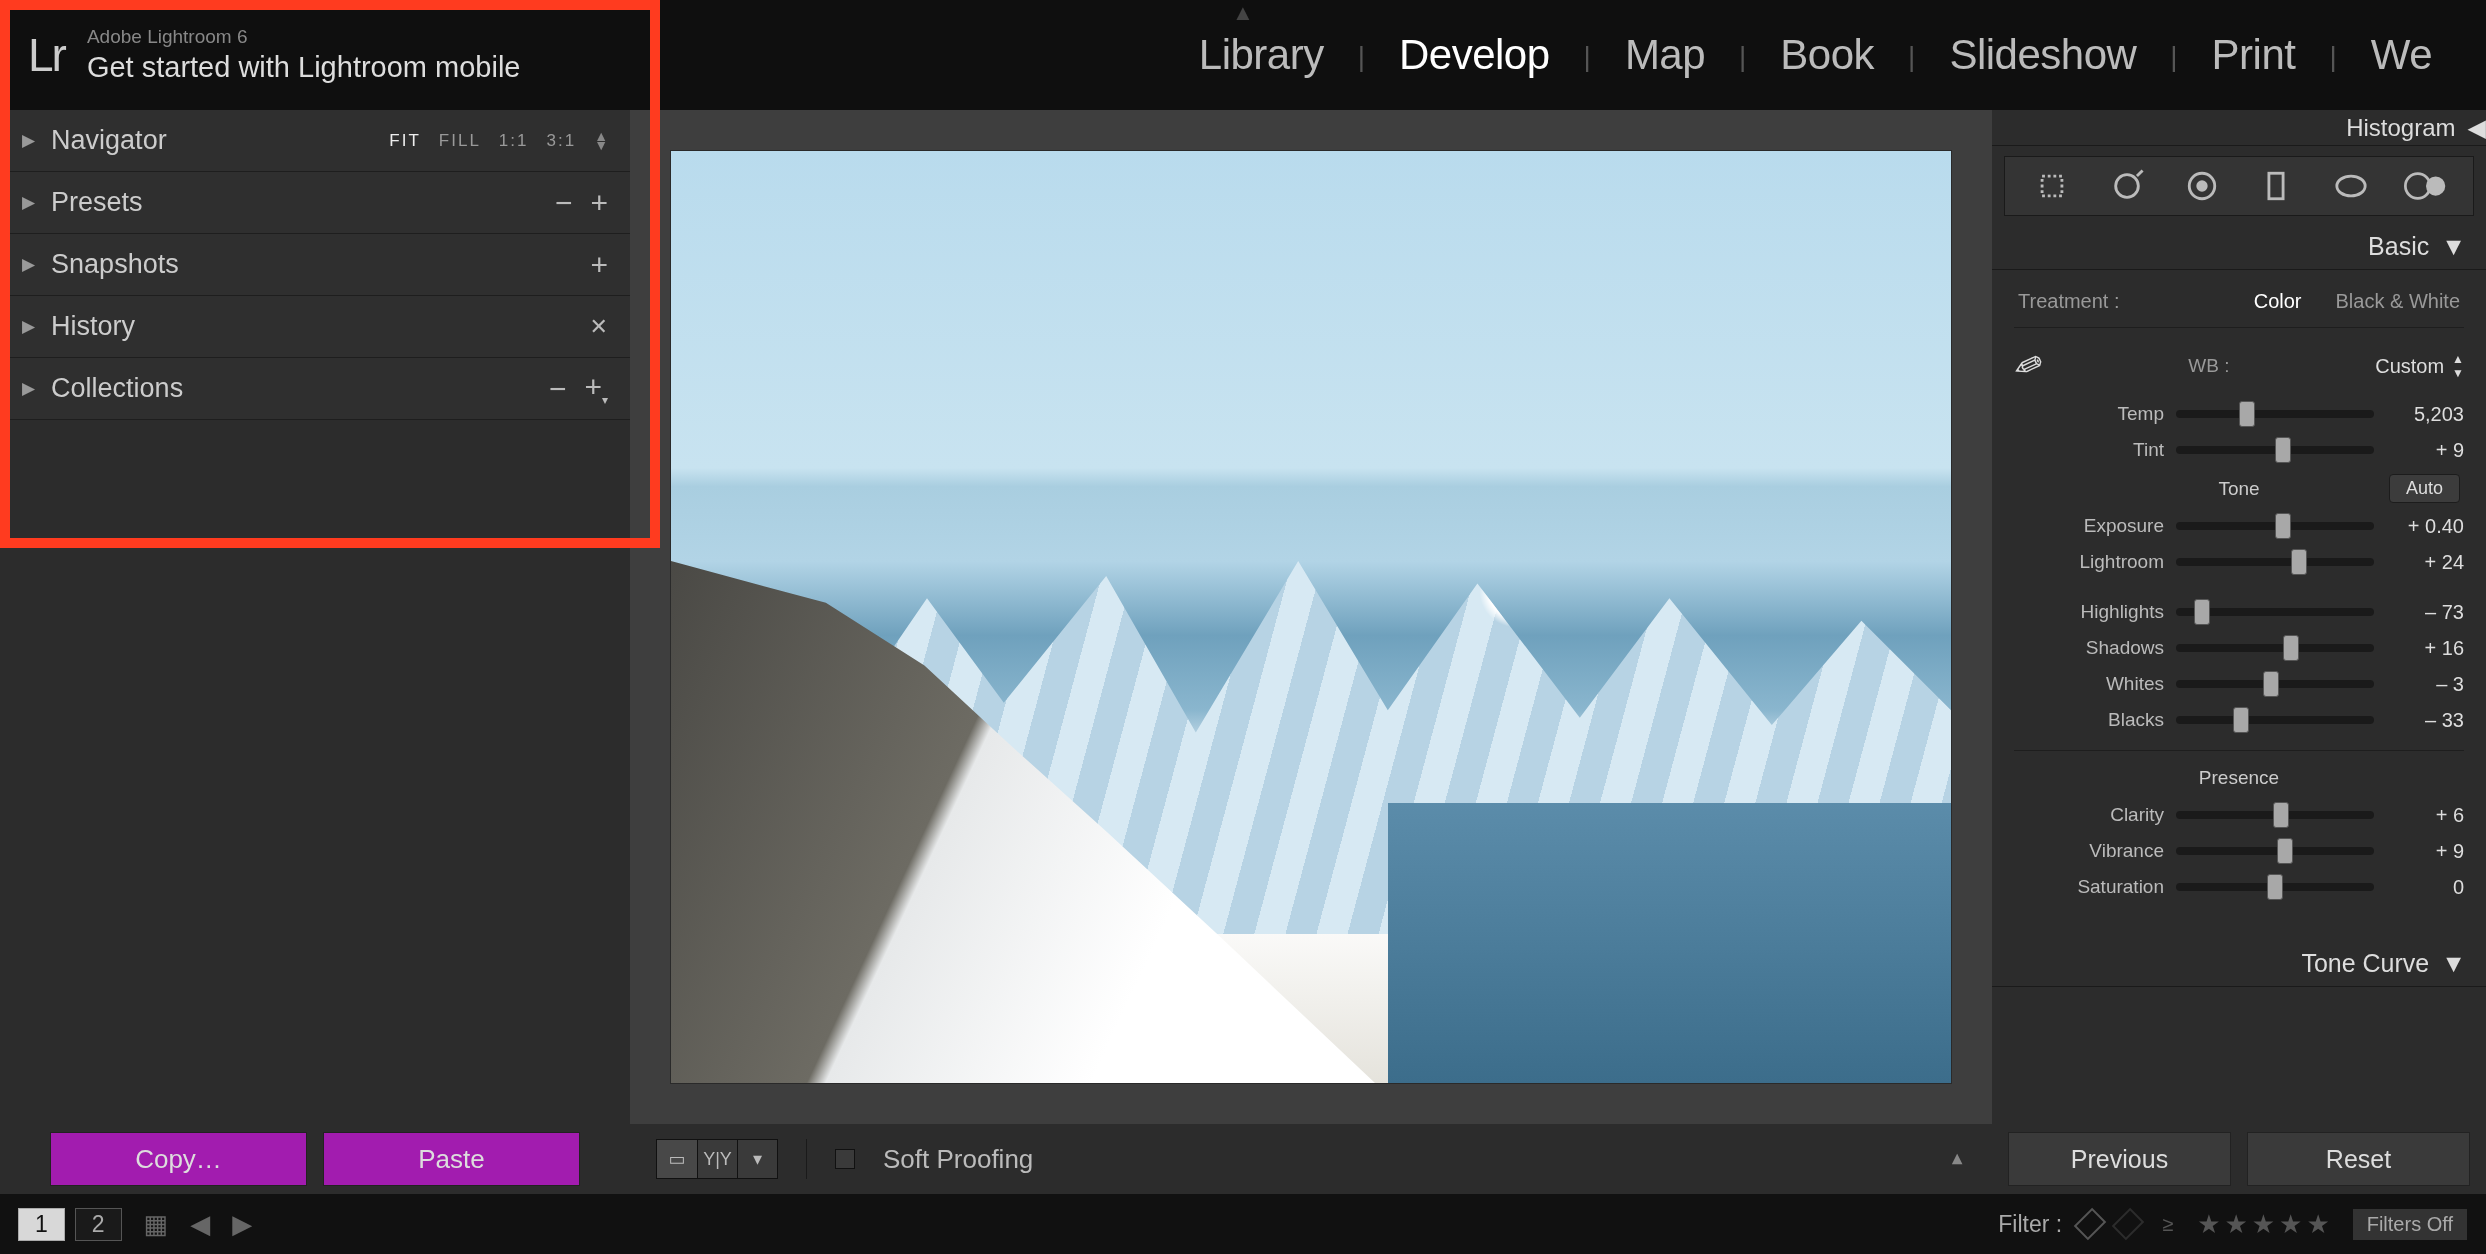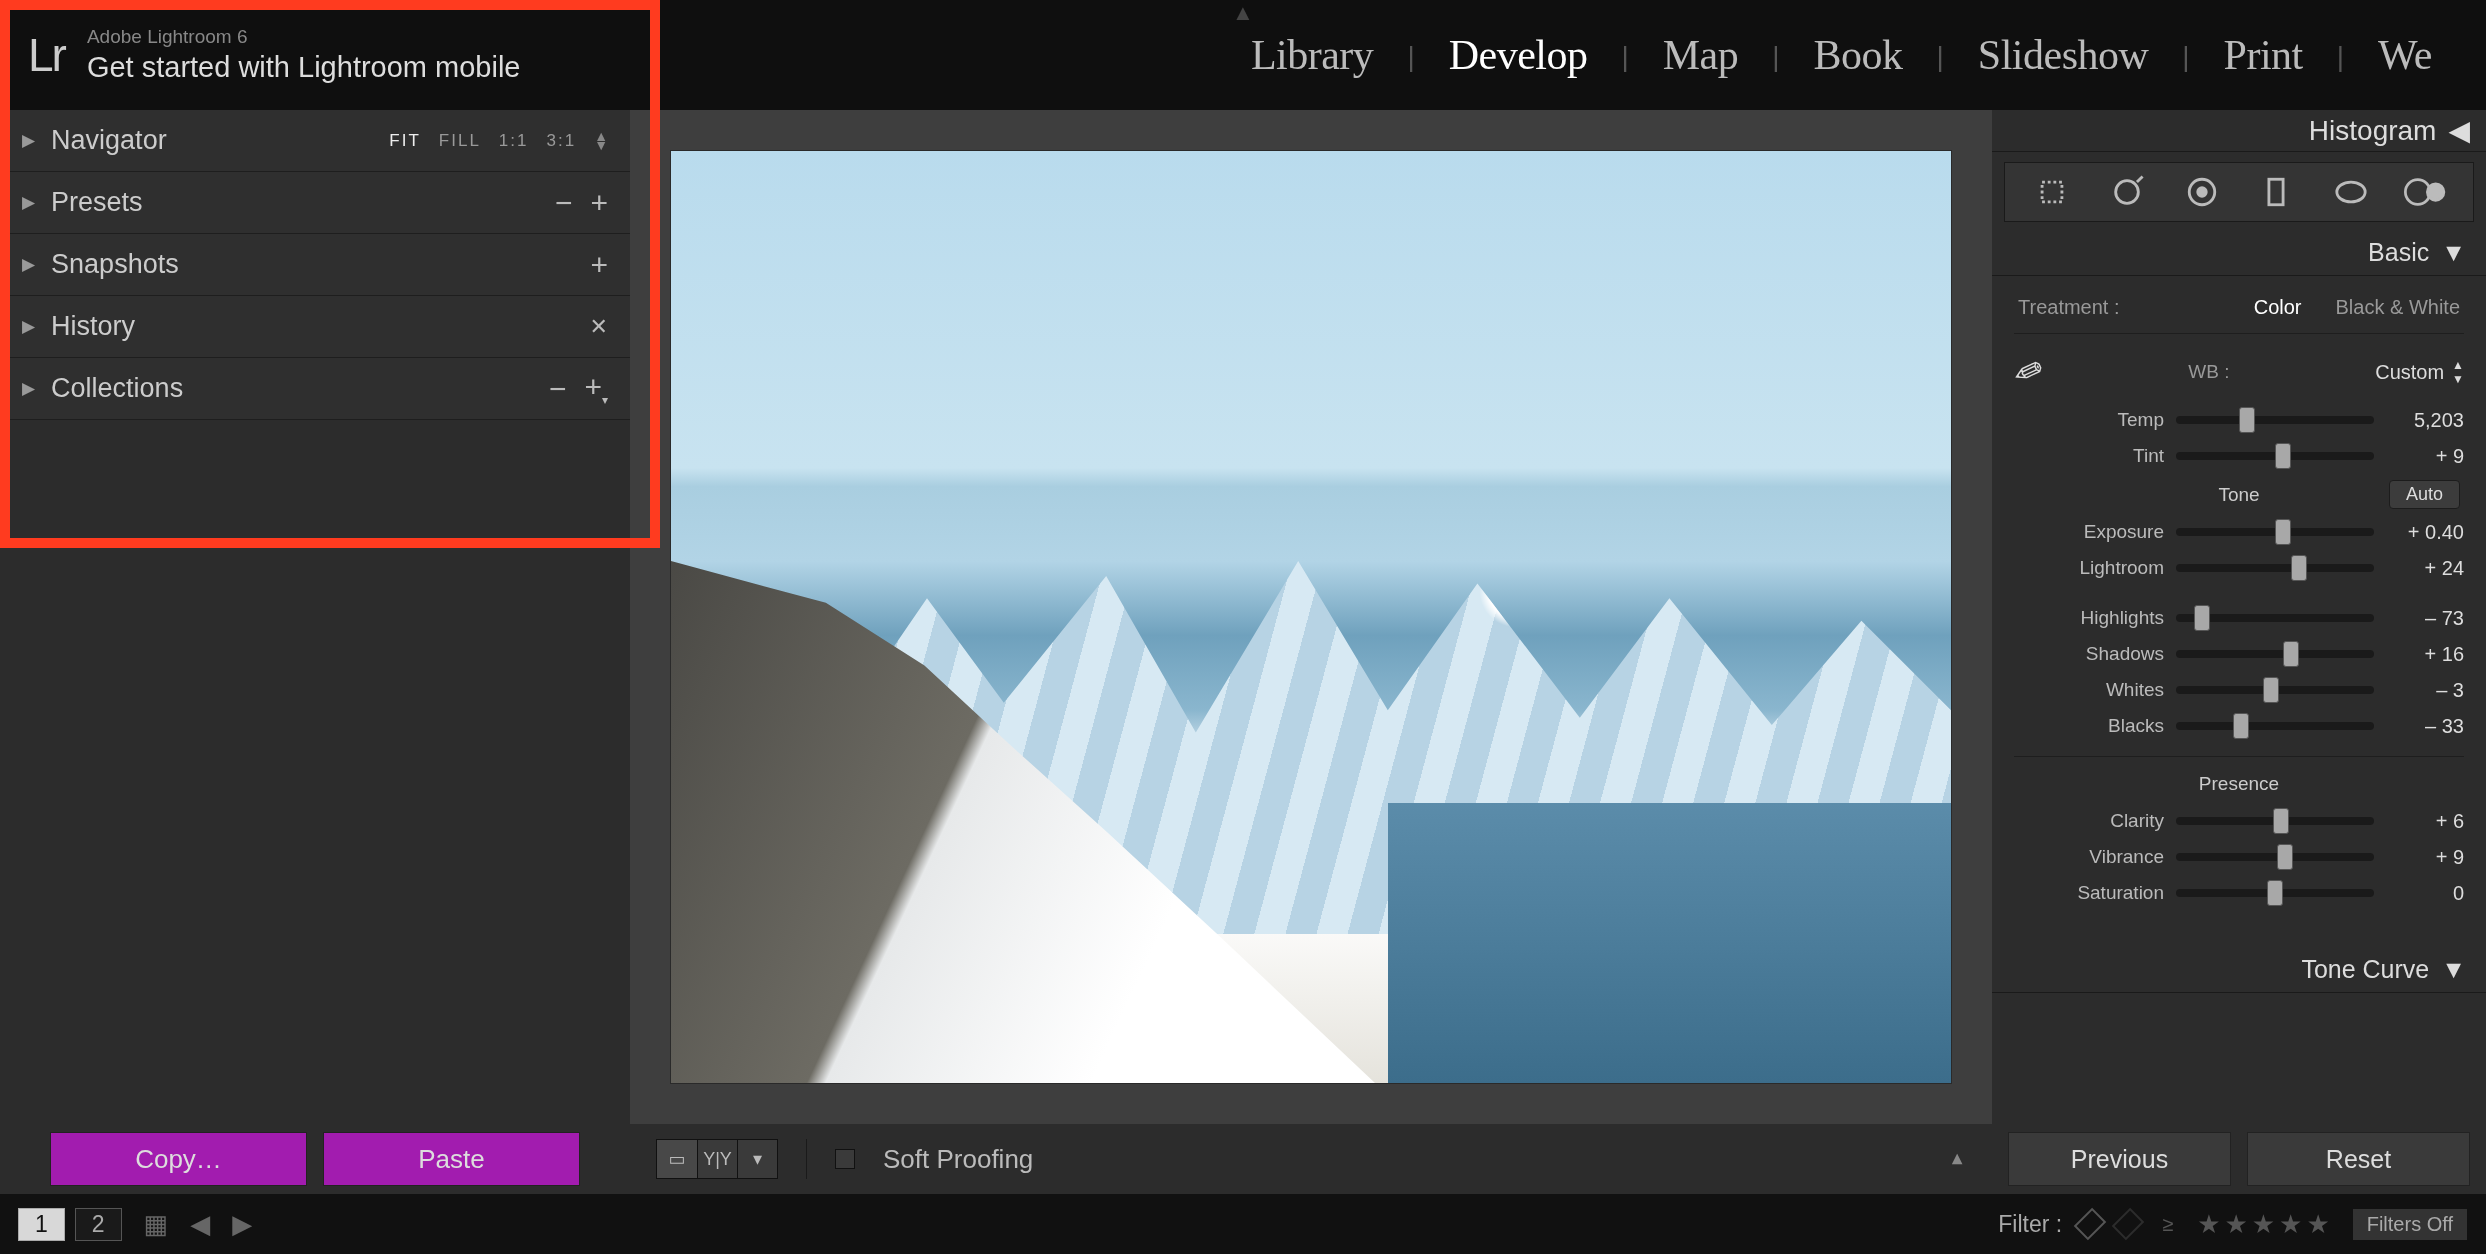--- a/index.html
+++ b/index.html
@@ -7,21 +7,21 @@
 
 
 .header { height:110px; display:flex; background:#0f0f0f; }
 .header-left { width:660px; padding:10px 28px; display:flex; flex-direction:column; justify-content:center; }
 .logo-row { display:flex; align-items:center; gap:22px; }
 .logo { font-size:46px; font-weight:300; color:#ccc; letter-spacing:-2px; }
 .header-titles { display:flex; flex-direction:column; line-height:1.25; }
 .app-title { font-size:19px; color:#888; font-weight:400; }
 .app-subtitle { font-size:29px; color:#ddd; font-weight:300; }
 .header-mod { position:absolute; right:0; top:0; height:110px; display:flex; align-items:center; padding-right:20px; gap:0; }
-.mod { font-size:42px; color:#bbb; font-weight:300; padding:0 34px; cursor:pointer; letter-spacing:-0.5px;font-family:Liberation Serif, serif; }
+.mod { font-size:42px; color:#bbb; font-weight:300; padding:0 34px; cursor:pointer; letter-spacing:-0.5px; }
 .mod.active { color:#fff; }
 .mod-sep { color:#555; font-size:28px; padding-top:4px; }
 .top-arrow { position:absolute; left:50%; top:0; transform:translateX(-50%); color:#444; font-size:22px; }
 
 
 .left-panel { position:absolute; left:0; top:110px; width:630px; bottom:130px; background:#2c2c2c; }
 .lp-section { border-bottom:1px solid #1e1e1e; padding:0 22px; height:62px; display:flex; align-items:center; justify-content:space-between; background:#2f2f2f; }
 .lp-section .title { display:flex; align-items:center; gap:16px; font-size:27px; color:#ccc; cursor:pointer; }
 .tri { color:#999; font-size:17px; }
 .lp-actions { display:flex; align-items:center; gap:18px; font-size:20px; color:#aaa; }
@@ -64,21 +64,21 @@
 .view-toggle { display:flex; border:1px solid #111; }
 .vt { width:40px; height:38px; background:#3a3a3a; display:flex; align-items:center; justify-content:center; color:#bbb; font-size:18px; cursor:pointer; border-left:1px solid #111; }
 .vt:first-child { border-left:none; background:#484848; }
 .vsep { width:1px; height:40px; background:#1a1a1a; }
 .check { width:20px; height:20px; border:1px solid #111; background:#3a3a3a; }
 .cb-label { font-size:26px; color:#bbb; }
 .exp-tri { color:#888; font-size:18px; transform:scaleY(-1); }
 
 
 .right-panel { position:absolute; right:0; top:110px; width:494px; bottom:130px; background:#2c2c2c; display:flex; flex-direction:column; overflow:hidden; }
-.rp-head { height:42px; display:flex; align-items:center; justify-content:flex-end; padding-right:16px; font-size:28px; color:#ddd; border-bottom:1px solid #1a1a1a; gap:12px; }
+.rp-head { height:36px; display:flex; align-items:center; justify-content:flex-end; font-size:24px; color:#ddd; border-bottom:1px solid #1a1a1a; gap:12px; }
 .tool-strip { height:60px; background:#343434; border:1px solid #1a1a1a; margin:10px 12px 0 12px; display:flex; align-items:center; justify-content:space-around; padding:0 10px; }
 .tool { width:44px; height:44px; display:flex; align-items:center; justify-content:center; color:#bbb; cursor:pointer; }
 .tool svg { stroke:#bbb; fill:none; stroke-width:2; }
 .tool.tog svg circle:last-child { fill:#bbb; }
 .panel-title { height:46px; display:flex; align-items:center; justify-content:flex-end; padding-right:20px; font-size:25px; color:#ddd; gap:12px; border-bottom:1px solid #1a1a1a; margin-top:8px; }
 .panel-body { padding:10px 22px; }
 .treat-row { display:flex; align-items:center; justify-content:space-between; padding:10px 4px 14px 4px; border-bottom:1px solid #1e1e1e; margin-bottom:12px; }
 .treat-row .lbl { font-size:20px; color:#999; }
 .treat-row .opts { display:flex; gap:34px; font-size:20px; }
 .treat-row .opt { color:#999; cursor:pointer; }

